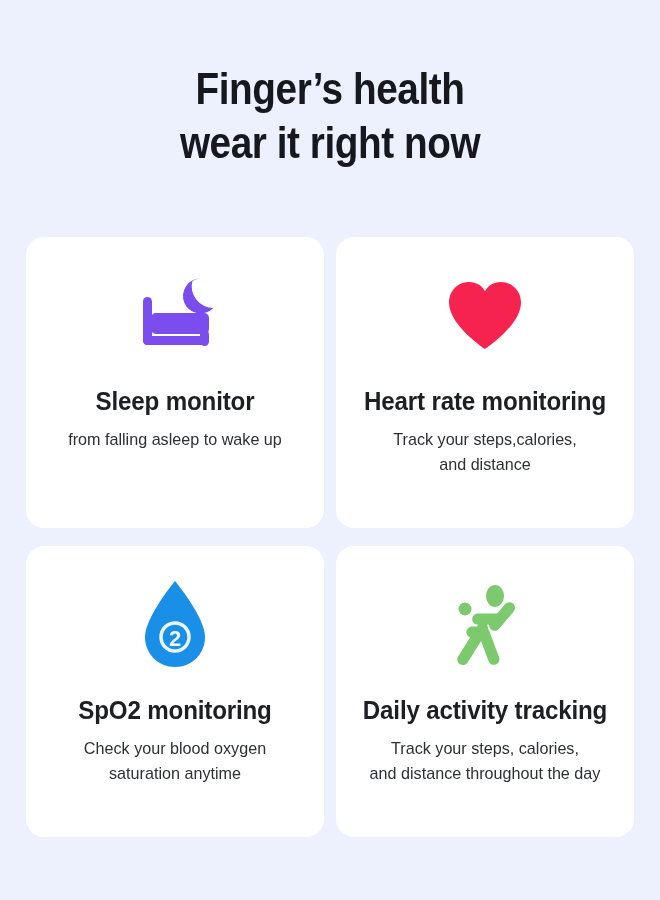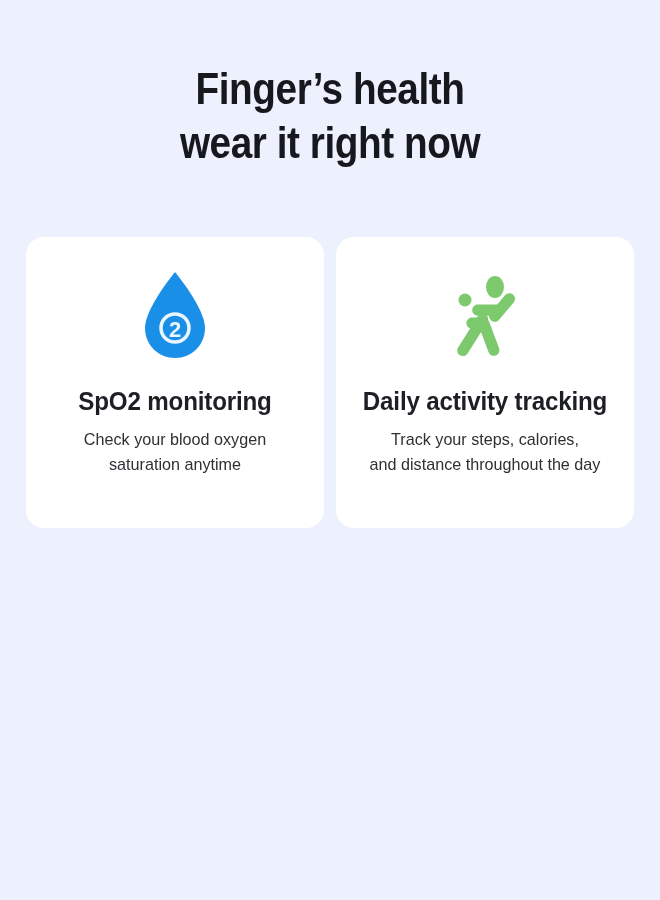--- a/index.html
+++ b/index.html
@@ -110,21 +110,50 @@
 
 <div class="page">
 
   <div class="heading">
     <span class="line">Finger’s health</span>
     <span class="line">wear it right now</span>
   </div>
 
   <div class="grid">
 
+    <div class="card">
+      <div class="icon-wrap">
+        <svg width="92" height="92" viewBox="0 0 92 92" aria-hidden="true">
+          <g fill="#7B4DEE">
+            <path d="M71.5 8.5a17.5 17.5 0 1 0 12.8 29.4 21.5 21.5 0 0 1-20.9-26.9 17.4 17.4 0 0 1 8.1-2.5z"></path>
+            <rect x="14" y="27" width="9" height="48" rx="4.5"></rect>
+            <rect x="14" y="66" width="66" height="9" rx="4.5"></rect>
+            <rect x="22" y="43" width="58" height="21" rx="5"></rect>
+            <rect x="71" y="60" width="9" height="16" rx="4.5"></rect>
+          </g>
+        </svg>
+      </div>
+      <div class="card-title">Sleep monitor</div>
+      <div class="card-sub">
+        <span class="sline">from falling asleep to wake up</span>
+      </div>
+    </div>
 
+    <div class="card">
+      <div class="icon-wrap">
+        <svg width="82" height="82" viewBox="0 0 82 82" aria-hidden="true">
+          <path fill="#F5234E" d="M41 74C41 74 5 50.5 5 27.5 5 15.6 14.1 7 25.2 7c7 0 12.9 3.6 15.8 9.2C43.9 10.6 49.8 7 56.8 7 67.9 7 77 15.6 77 27.5 77 50.5 41 74 41 74z"></path>
+        </svg>
+      </div>
+      <div class="card-title">Heart rate monitoring</div>
+      <div class="card-sub">
+        <span class="sline">Track your steps,calories,</span>
+        <span class="sline">and distance</span>
+      </div>
+    </div>
 
     <div class="card">
       <div class="icon-wrap">
         <svg width="72" height="96" viewBox="0 0 72 96" aria-hidden="true">
           <path fill="#1A8FE8" d="M36 4C36 4 6 40 6 60c0 17 13.4 30 30 30s30-13 30-30C66 40 36 4 36 4z"></path>
           <circle cx="36" cy="60" r="14" fill="none" stroke="#EAF6FF" stroke-width="3.5"></circle>
           <text x="36" y="69" text-anchor="middle" font-family="'Liberation Sans', sans-serif" font-size="22" font-weight="bold" fill="#EAF6FF">2</text>
         </svg>
       </div>
       <div class="card-title">SpO2 monitoring</div>

